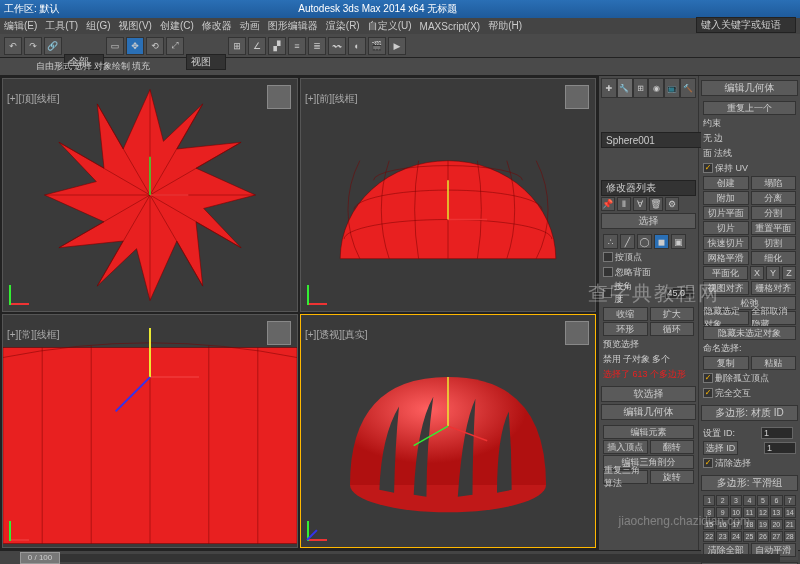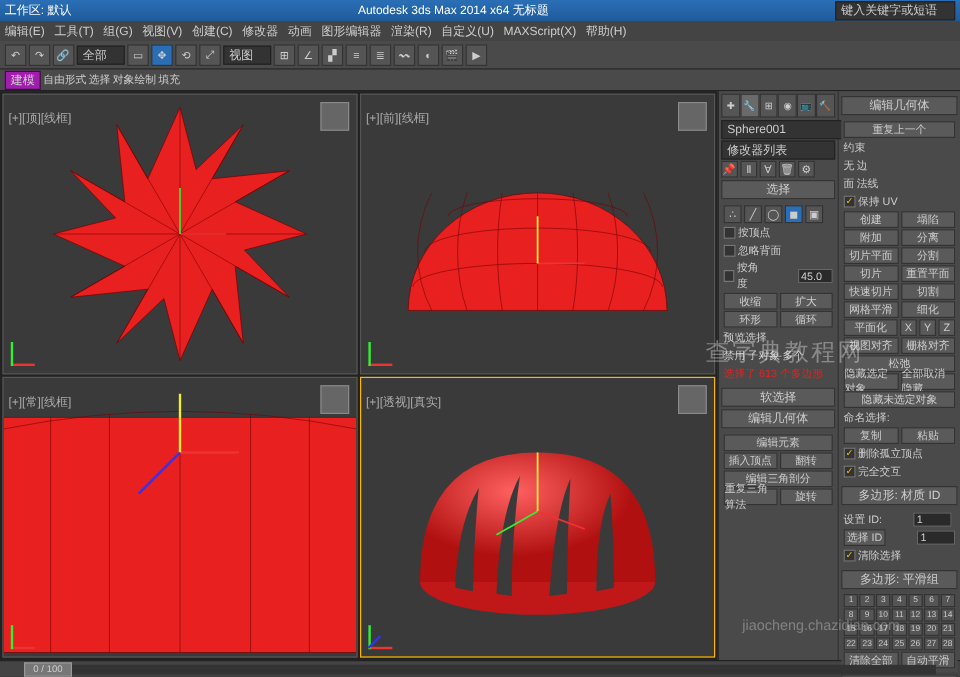--- a/index.html
+++ b/index.html
@@ -4,21 +4,21 @@
 <style>
 * { margin:0; padding:0; box-sizing:border-box; font-family:"Microsoft YaHei",Arial,sans-serif; font-size:10px; }
 body { width:800px; height:564px; background:#393939; overflow:hidden; color:#ccc; }
 .titlebar { height:18px; background:linear-gradient(#2a6fb5,#1e5a9a); display:flex; align-items:center; padding:0 4px; font-size:11px; color:#fff; }
 .title-ctr { flex:1; text-align:center; }
 .menubar { height:16px; background:#444; display:flex; align-items:center; padding:0 4px; }
 .menubar span { margin-right:8px; font-size:10px; color:#ccc; cursor:default; }
 .toolbar { height:24px; background:#4a4a4a; border-bottom:1px solid #222; display:flex; align-items:center; padding:0 4px; gap:2px; }
 .tbtn { width:18px; height:18px; background:#555; border:1px solid #333; display:flex; align-items:center; justify-content:center; font-size:9px; color:#ccc; }
 .tbtn.act { background:#2a6fb5; }
-.sel { height:16px; background:#333; border:1px solid #222; padding:0 4px; font-size:10px; color:#ccc; display:flex; align-items:center; }
+.sel { height:16px; background:#333; border:1px solid #222; padding:0 4px; font-size:10px; color:#ccc; display:flex; align-items:center;margin-top:32px; }
 .main { display:flex; height:474px; }
 .viewports { width:598px; display:grid; grid-template-columns:1fr 1fr; grid-template-rows:1fr 1fr; gap:2px; background:#222; padding:2px; }
 .vp { background:#3a3a3a; border:1px solid #555; position:relative; overflow:hidden; }
 .vp.active { border:1px solid #ffb800; }
 .vp-label { position:absolute; top:13px; left:4px; font-size:10px; color:#aaa; z-index:10; }
 .vp-cube { position:absolute; top:6px; right:6px; width:24px; height:24px; background:#666; border:1px solid #888; z-index:10; }
 .vp-axis { position:absolute; bottom:6px; left:6px; width:30px; height:30px; z-index:10; }
 .vp-axis .x { position:absolute; bottom:0; left:0; width:20px; height:2px; background:#e33; }
 .vp-axis .y { position:absolute; bottom:0; left:0; width:2px; height:20px; background:#3e3; }
 .vp-axis .z { position:absolute; bottom:0; left:0; width:14px; height:2px; background:#33e; transform:rotate(-45deg); transform-origin:left; }

